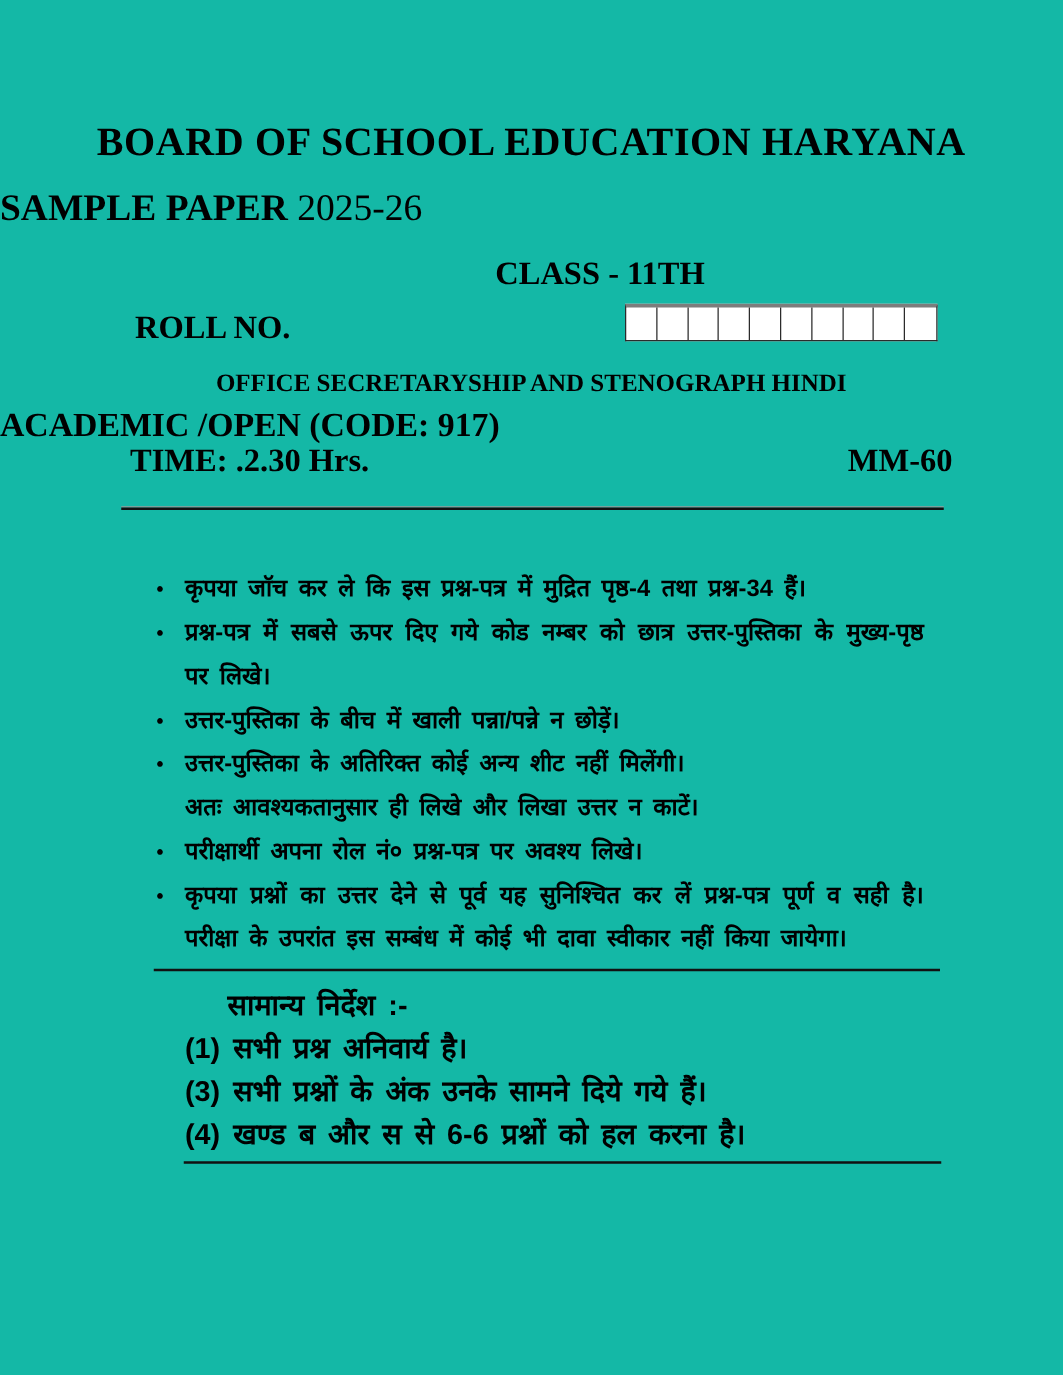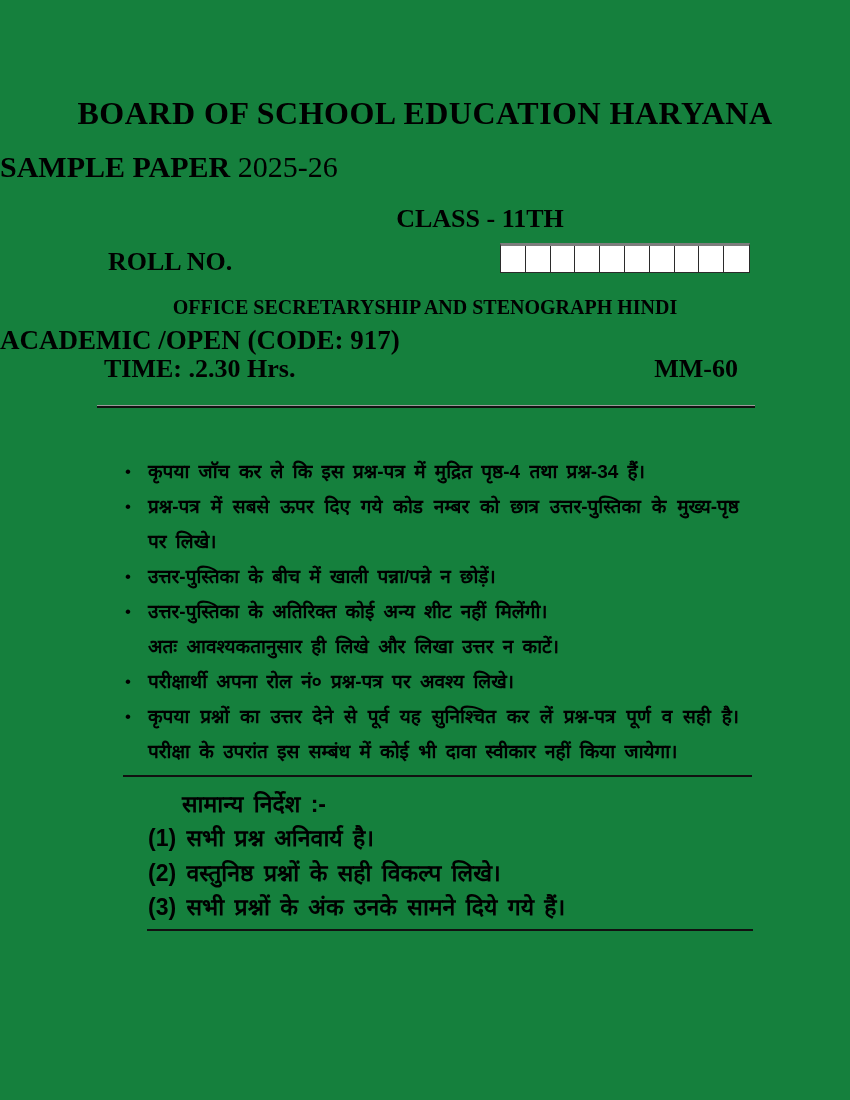--- a/index.html
+++ b/index.html
@@ -1,20 +1,20 @@
 <!DOCTYPE html>
 <html><head>
 <meta charset="utf-8">
 <style>
   html,body { margin:0; padding:0; background:#e8e8e8; }
   .page {
     position:relative;
     width:850px; height:1100px;
     margin:0 auto;
-    background:#15803d;
+    background:#14b8a6;
     color:#000;
     font-family:"Liberation Serif", serif;
     overflow:hidden;
   }
   
   .doc-title {
     margin-top:96px;
     text-align:center;
     font-weight:bold;
     font-size:32px;
@@ -68,21 +68,21 @@
   .subject2 {
     margin-top:2px;
     text-align:left;
     font-weight:bold;
     font-size:27px;
     line-height:30px;
   }
   .time-row {
     display:flex;
     justify-content:space-between;
-    padding:0 112px 0 104px;
+    padding:0 88px 0 104px;
     font-weight:bold;
     font-size:26px;
     line-height:28px;
   }
   .header-divider {
     margin:22px 0 0 97px;
     width:658px; height:0;
     border-top:1px solid #9a9a9a;
     border-bottom:2.5px solid #111;
   }
@@ -194,19 +194,19 @@
       <span class="bullet-dot">•</span>
       <span class="bullet-text">कृपया प्रश्नों का उत्तर देने से पूर्व यह सुनिश्चित कर लें प्रश्न-पत्र पूर्ण  व सही है। परीक्षा के उपरांत इस सम्बंध में कोई भी दावा स्वीकार नहीं किया जायेगा।</span>
     </div>
   </div>
 
   <div class="general-divider-top"></div>
 
   <div class="general">
     <div class="general-heading">सामान्य निर्देश :-</div>
     <div class="general-item">(1) सभी प्रश्न अनिवार्य है।</div>
-    <div class="general-item">(2) वस्तुनिष्ठ प्रश्नों के सही विकल्प लिखे।</div>
     <div class="general-item">(3) सभी प्रश्नों के अंक उनके सामने दिये गये हैं।</div>
+    <div class="general-item">(4) खण्ड ब और स से 6-6 प्रश्नों को हल करना है।</div>
   </div>
 
   <div class="bottom-divider"></div>
 
 </div>
 
 </body></html>

